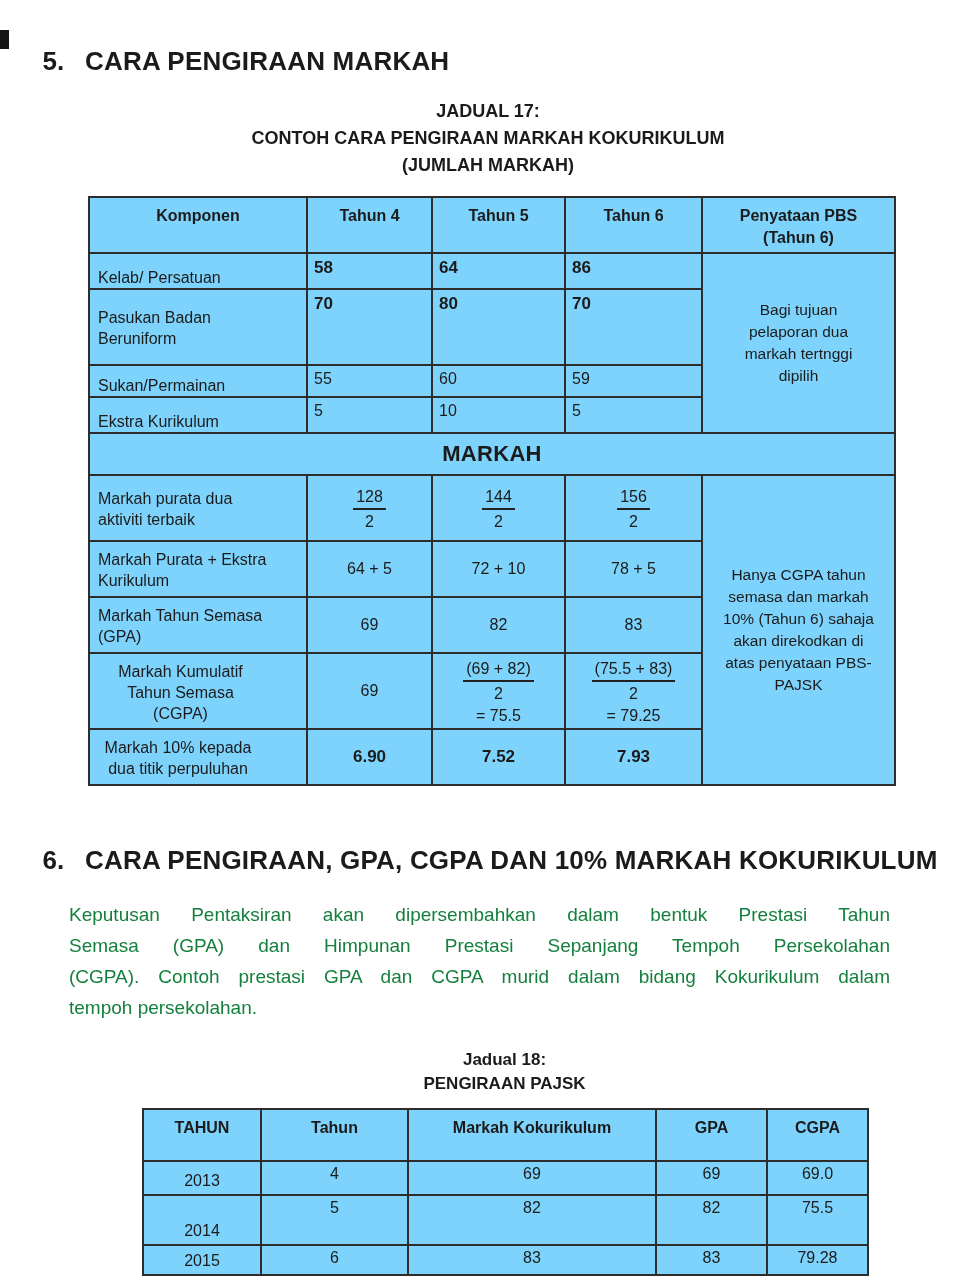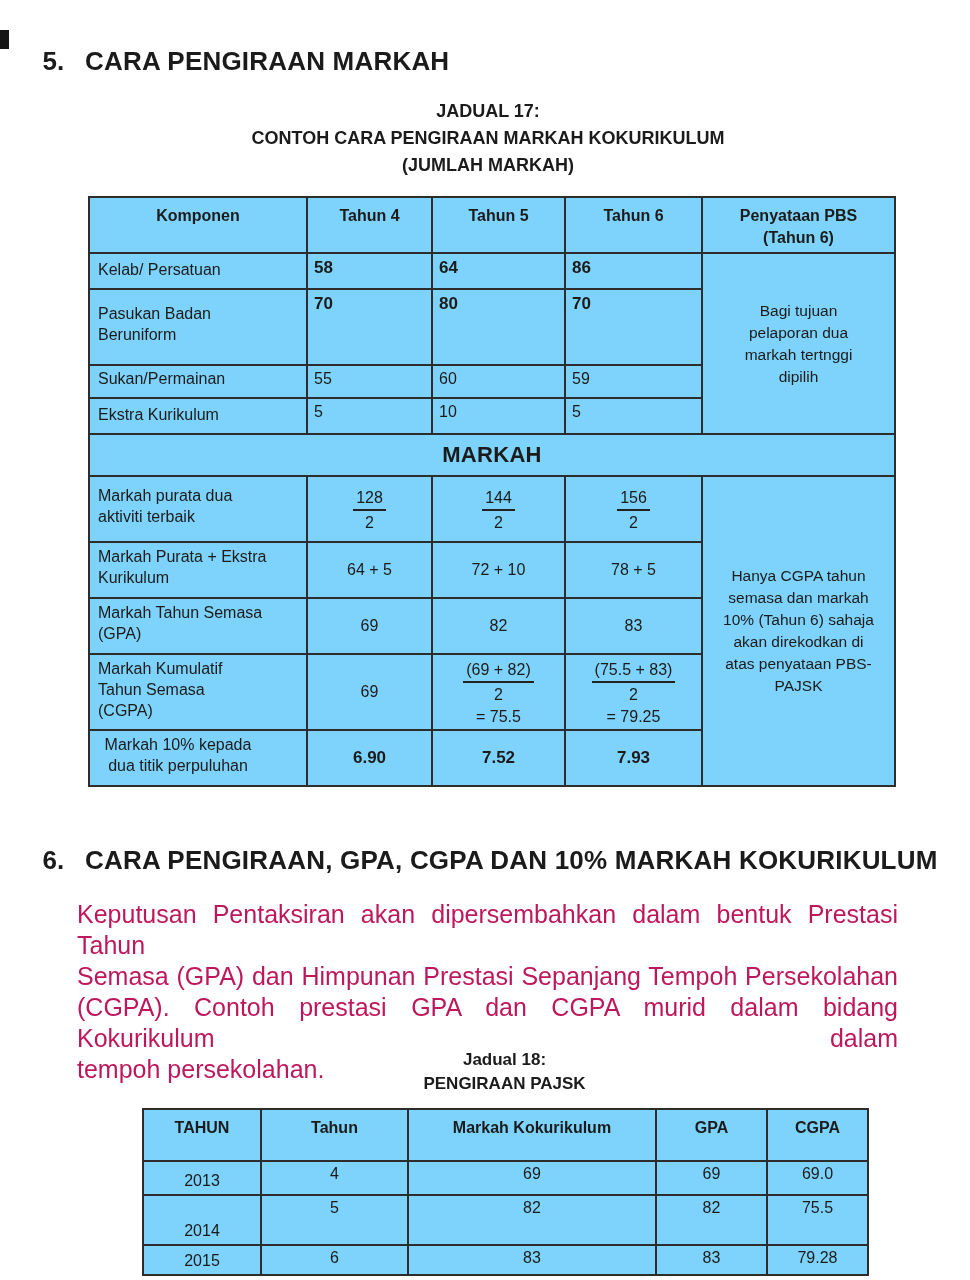--- a/index.html
+++ b/index.html
@@ -56,21 +56,21 @@
 
   #table17 { left: 88px; top: 196px; width: 806px; }
   #table18 { left: 142px; top: 1108px; width: 725px; }
 
   
   .th-top { vertical-align: top; text-align: center; padding-top: 7px; line-height: 22px; }
 
   
   .num-cell { text-align: left; vertical-align: top; padding-top: 4px; }
   .num-bold { font-weight: bold; font-size: 17px; }
-  .lbl { text-align: left; vertical-align: bottom; padding: 2px 4px 8px 8px; line-height: 21px; border-radius: 13px; }
+  .lbl { text-align: left; vertical-align: bottom; padding: 2px 4px 0 8px; line-height: 21px; border-radius: 13px; }
   .lbl-mid { vertical-align: middle; }
   .lbl span, .note span { display: block; }
 
   
   .mid { vertical-align: middle; }
   .ctr { text-align: center; }
   .markah-band {
     text-align: center; font-weight: bold; font-size: 22px;
     vertical-align: middle; letter-spacing: 0.3px;
   }
@@ -78,34 +78,34 @@
     text-align: center; vertical-align: middle;
     font-size: 15.5px; line-height: 22px; padding: 4px 8px;
   }
   .note span { margin: 0 auto; }
   .w125 { max-width: 127px; }
   .w150 { max-width: 152px; }
 
   .lbl .w130 { max-width: 130px; }
   .lbl .w150l { max-width: 150px; }
   .lbl .w160 { max-width: 160px; text-align: center; }
-  .lbl .w165 { max-width: 165px; }
+  .lbl .w165 { max-width: 165px; text-align: center; }
   .lbl .w170 { max-width: 170px; }
   .lbl .w185 { max-width: 185px; }
 
   
   .frac { display: inline-block; text-align: center; line-height: 21px; padding-top: 2px; }
   .frac .fnum { display: block; border-bottom: 2px solid #222; padding: 0 3px 1px 3px; }
   .frac .fden { display: block; padding-top: 1px; }
   .frac .feq  { display: block; padding-top: 1px; }
 
   
   #para6 {
-    position: absolute; left: 77px; top: 899px; width: 821px;
-    font-size: 25px; line-height: 31px; color: #be185d;
+    position: absolute; left: 69px; top: 899px; width: 821px;
+    font-size: 19px; line-height: 31px; color: #15803d;
   }
   .pline { text-align: justify; text-align-last: justify; }
   .pline.last { text-align: left; text-align-last: left; }
 
   
   .yr { text-align: center; vertical-align: bottom; padding-bottom: 4px; }
   .t18-num { text-align: center; vertical-align: top; padding-top: 3px; }
 </style>
 </head>
 <body>

